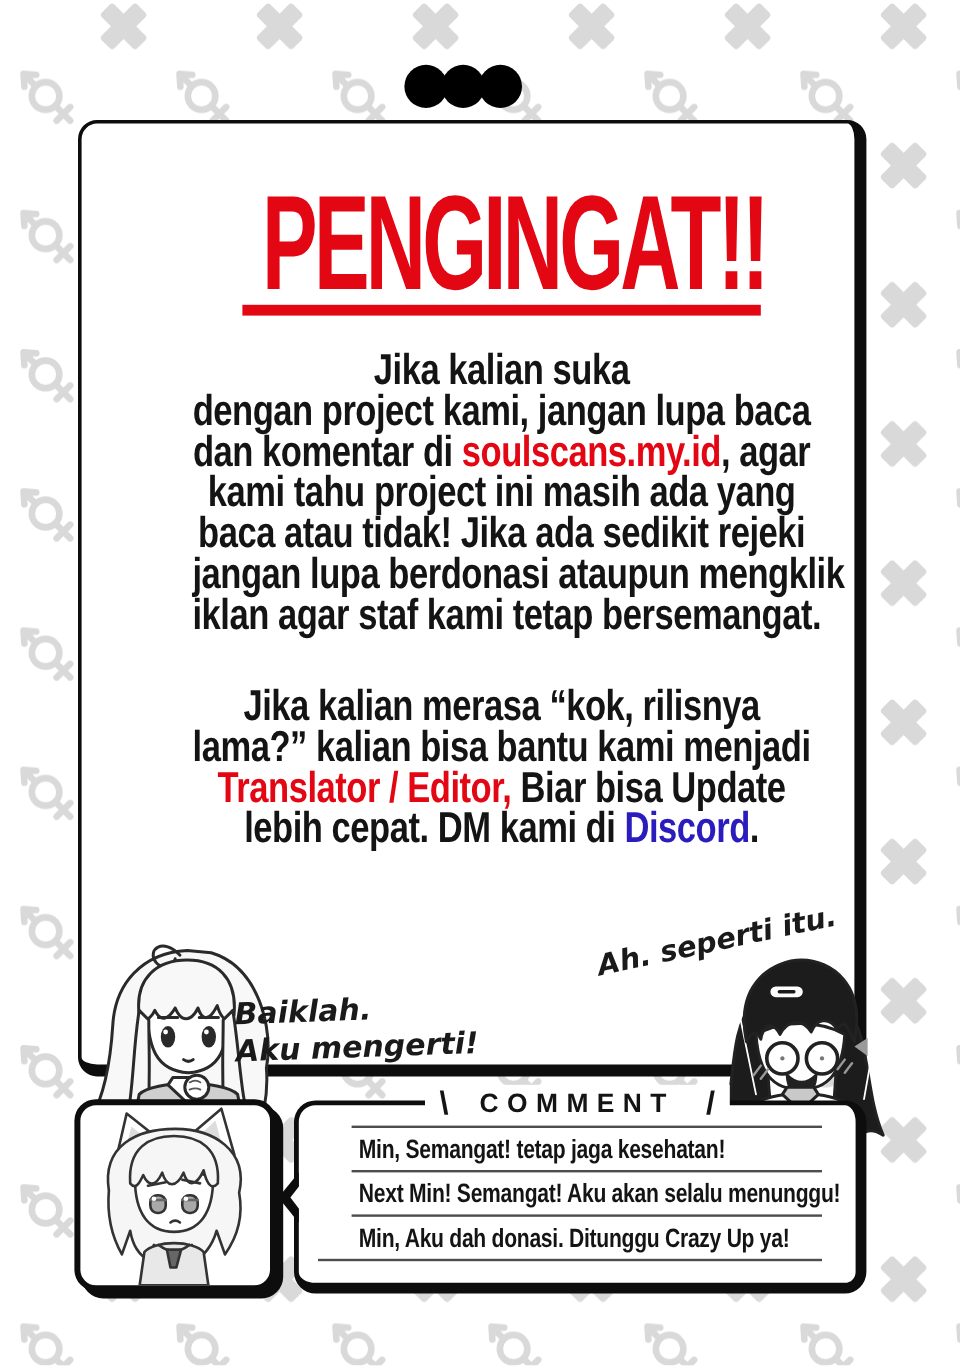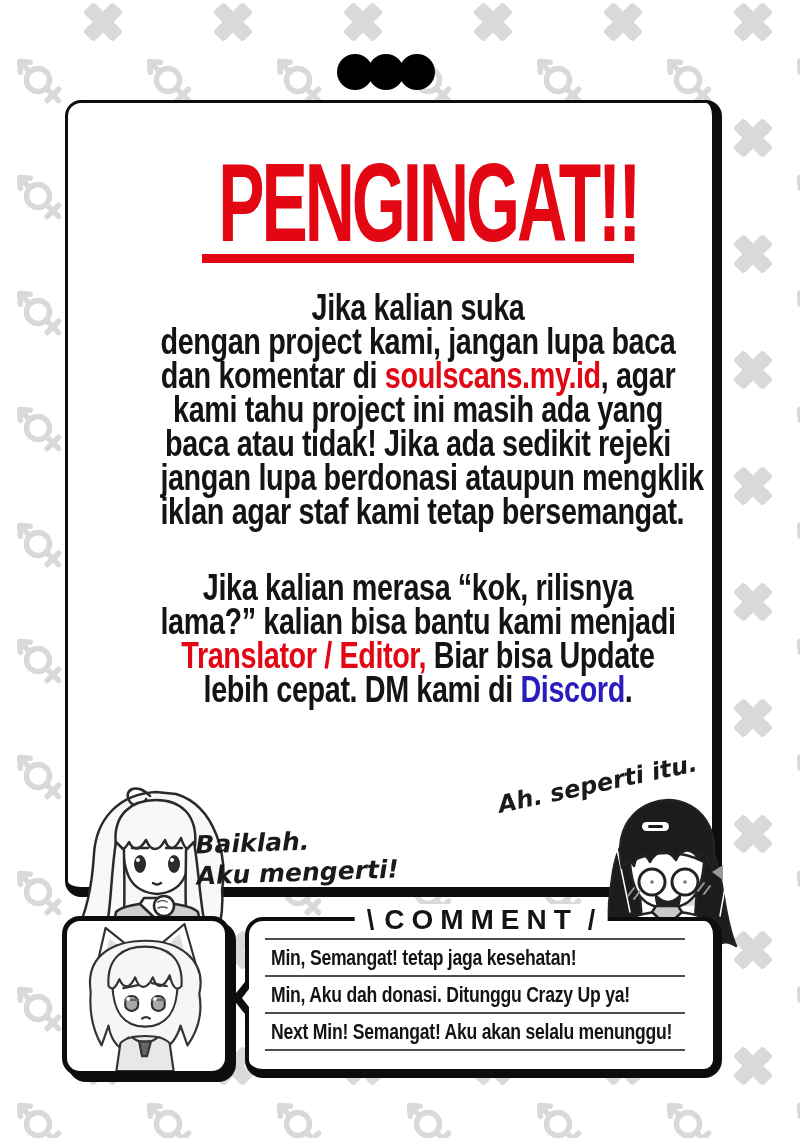--- a/index.html
+++ b/index.html
@@ -47,28 +47,28 @@
   .comment-box{
     position:absolute;left:245px;top:917px;width:477px;height:161px;box-sizing:border-box;z-index:2;
     background:#fff;border:4px solid #0d0d0d;border-right-width:9px;border-bottom-width:9px;border-radius:18px;
   }
   .comment-header{
     position:absolute;top:-17px;left:50%;transform:translateX(-50%);
     background:#fff;padding:0 12px;white-space:nowrap;display:flex;align-items:center;
     font-weight:bold;color:#141414;
   }
   .comment-header .slash{font-size:27px;font-weight:bold;}
-  .comment-header .label{font-size:28px;letter-spacing:7px;margin:0 10px;}
+  .comment-header .label{font-size:22px;letter-spacing:7px;margin:0 26px;}
   .point-outer{position:absolute;left:-17px;top:56px;width:0;height:0;
     border-style:solid;border-color:transparent #0d0d0d transparent transparent;border-width:21px 17px 21px 0;}
   .point-inner{position:absolute;left:-7px;top:64px;width:0;height:0;
     border-style:solid;border-color:transparent #ffffff transparent transparent;border-width:13px 10px 13px 0;}
   .comment-list{margin:17px 28px 0 16px;}
   .comment-row{
-    border-top:2px solid #4d4d4d;height:35px;display:flex;align-items:center;padding-left:6px;
+    border-top:2px solid #4d4d4d;height:35px;display:flex;align-items:center;padding-left:6px;margin-left:28px;
   }
   .comment-row-cap{border-top:2px solid #4d4d4d;height:0;}
   .comment-text{
     font-weight:bold;font-size:22px;letter-spacing:-0.3px;white-space:nowrap;
     transform:scaleX(0.80);transform-origin:0 50%;color:#141414;
   }
 </style>
 </head>
 <body>
 
@@ -206,20 +206,20 @@
   <div class="comment-header">
     <span class="slash">\</span>
     <span class="label">COMMENT</span>
     <span class="slash">/</span>
   </div>
   <div class="comment-list">
     <div class="comment-row">
       <span class="comment-text">Min, Semangat! tetap jaga kesehatan!</span>
     </div>
     <div class="comment-row">
+      <span class="comment-text">Next Min! Semangat! Aku akan selalu menunggu!</span>
+    </div>
+    <div class="comment-row">
       <span class="comment-text">Min, Aku dah donasi. Ditunggu Crazy Up ya!</span>
     </div>
-    <div class="comment-row">
-      <span class="comment-text">Next Min! Semangat! Aku akan selalu menunggu!</span>
-    </div>
     <div class="comment-row-cap"></div>
   </div>
 </div>
 
 </body></html>

